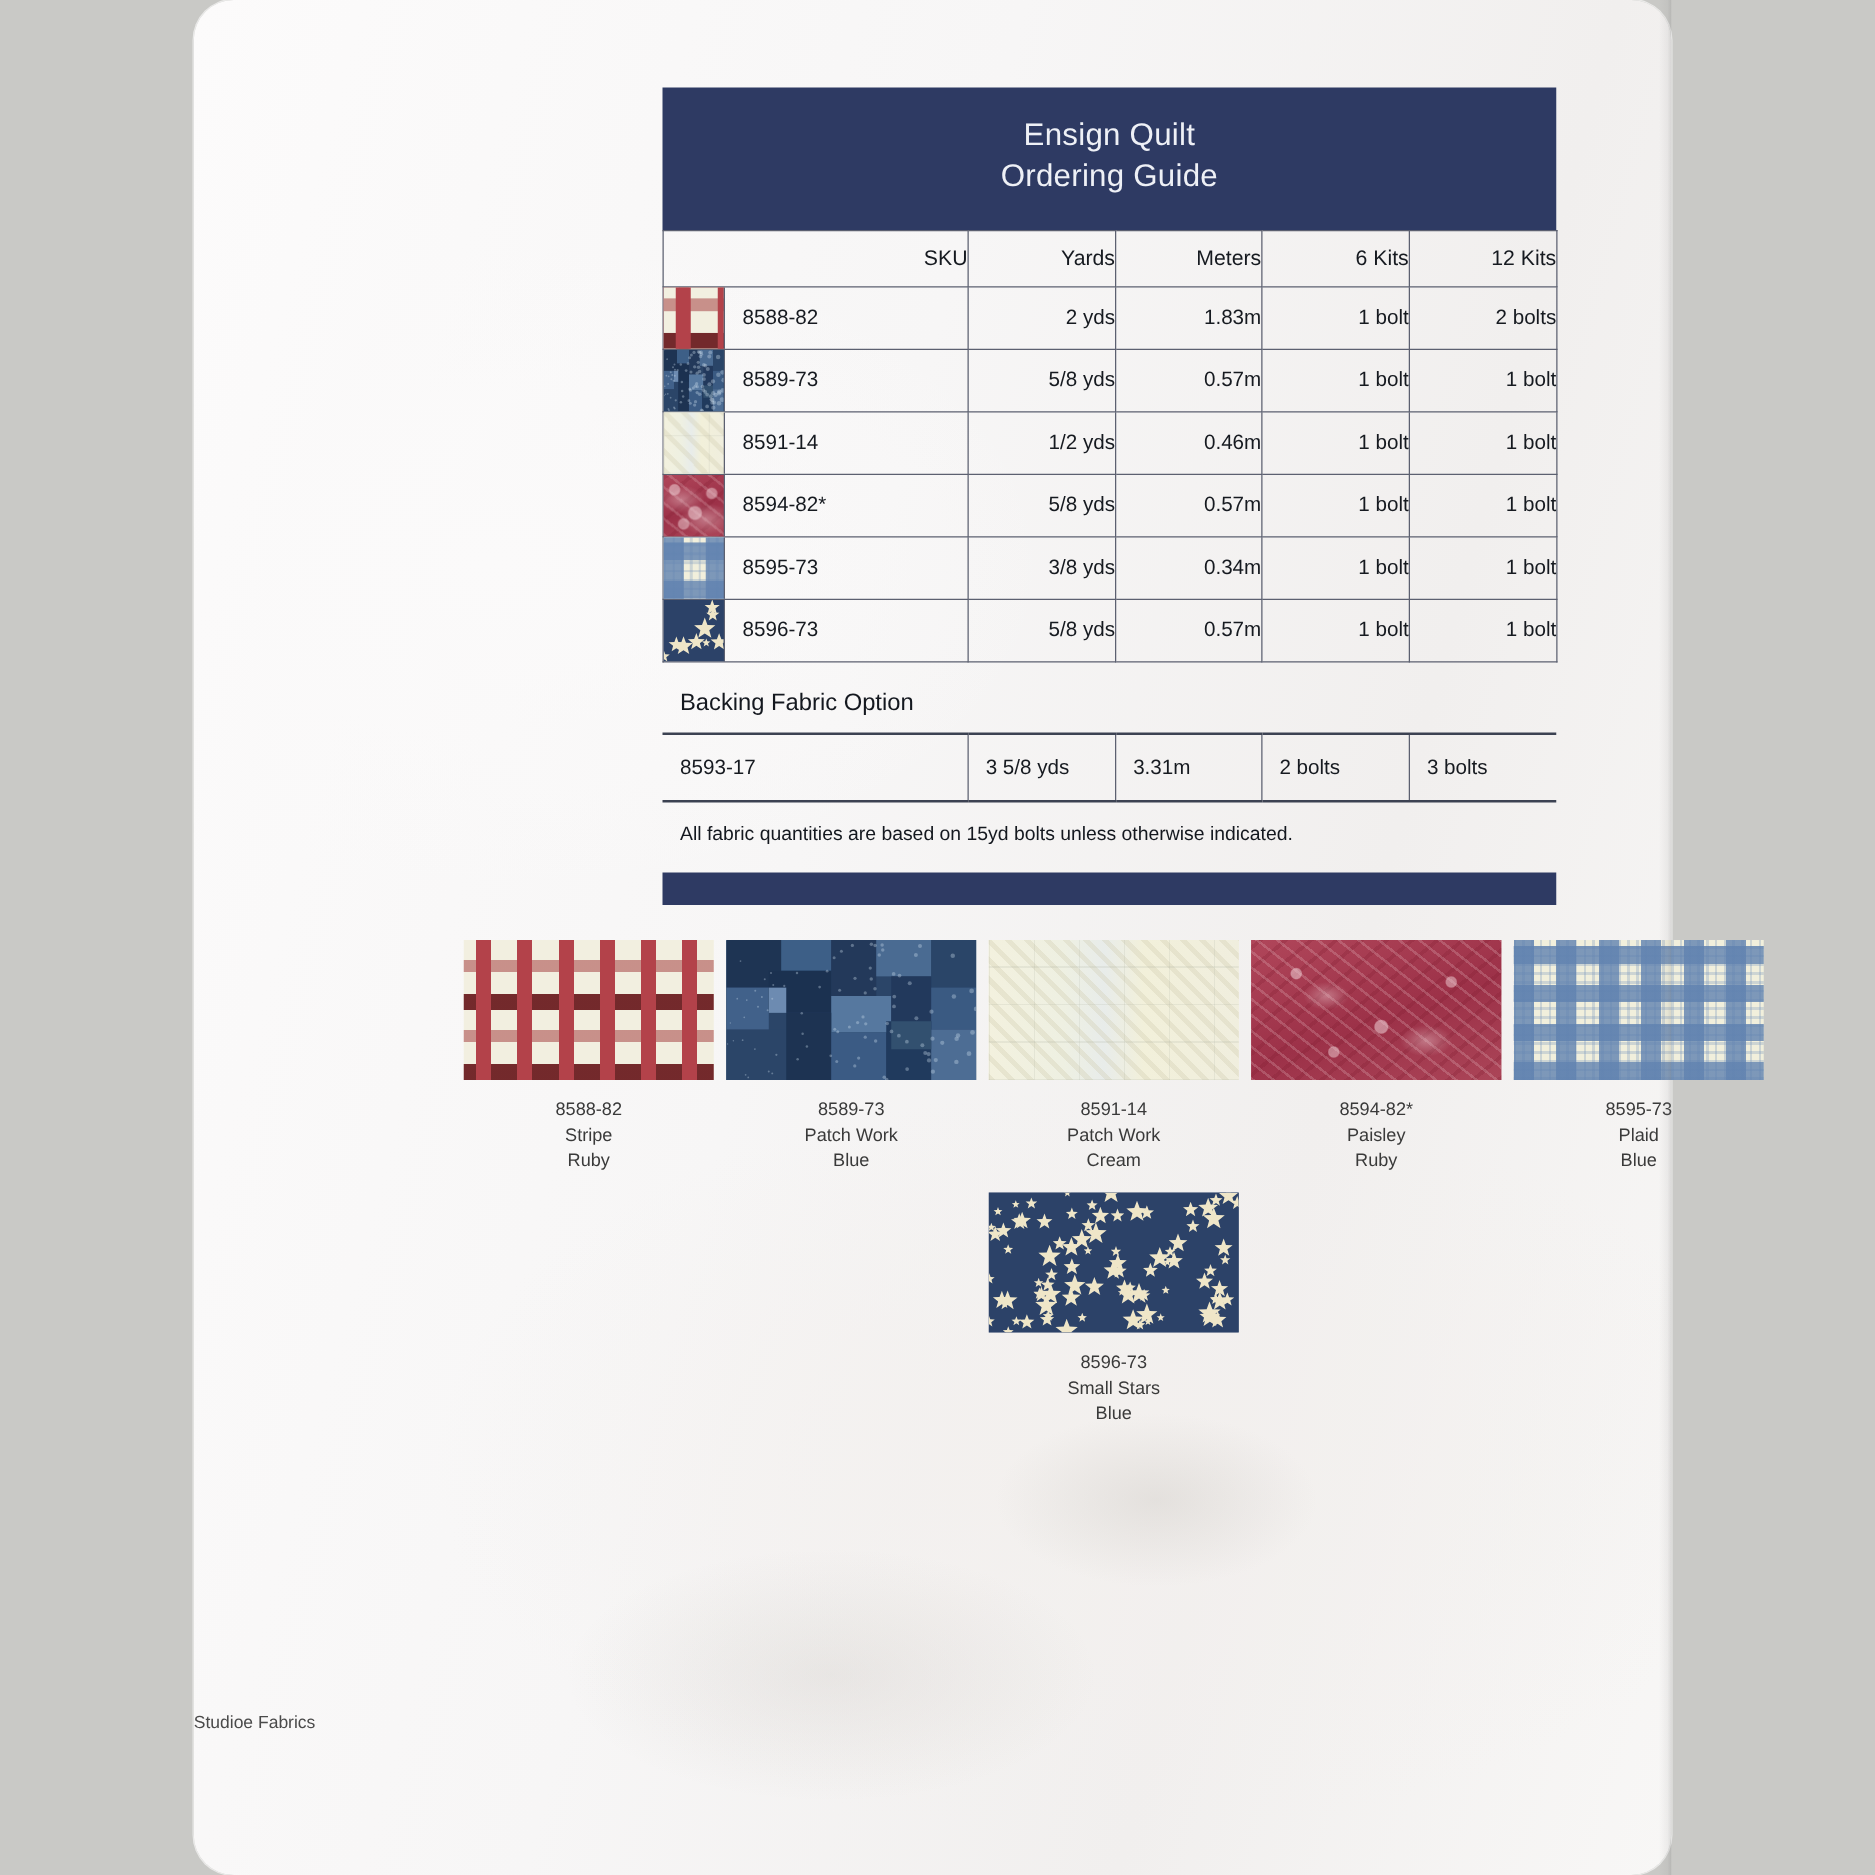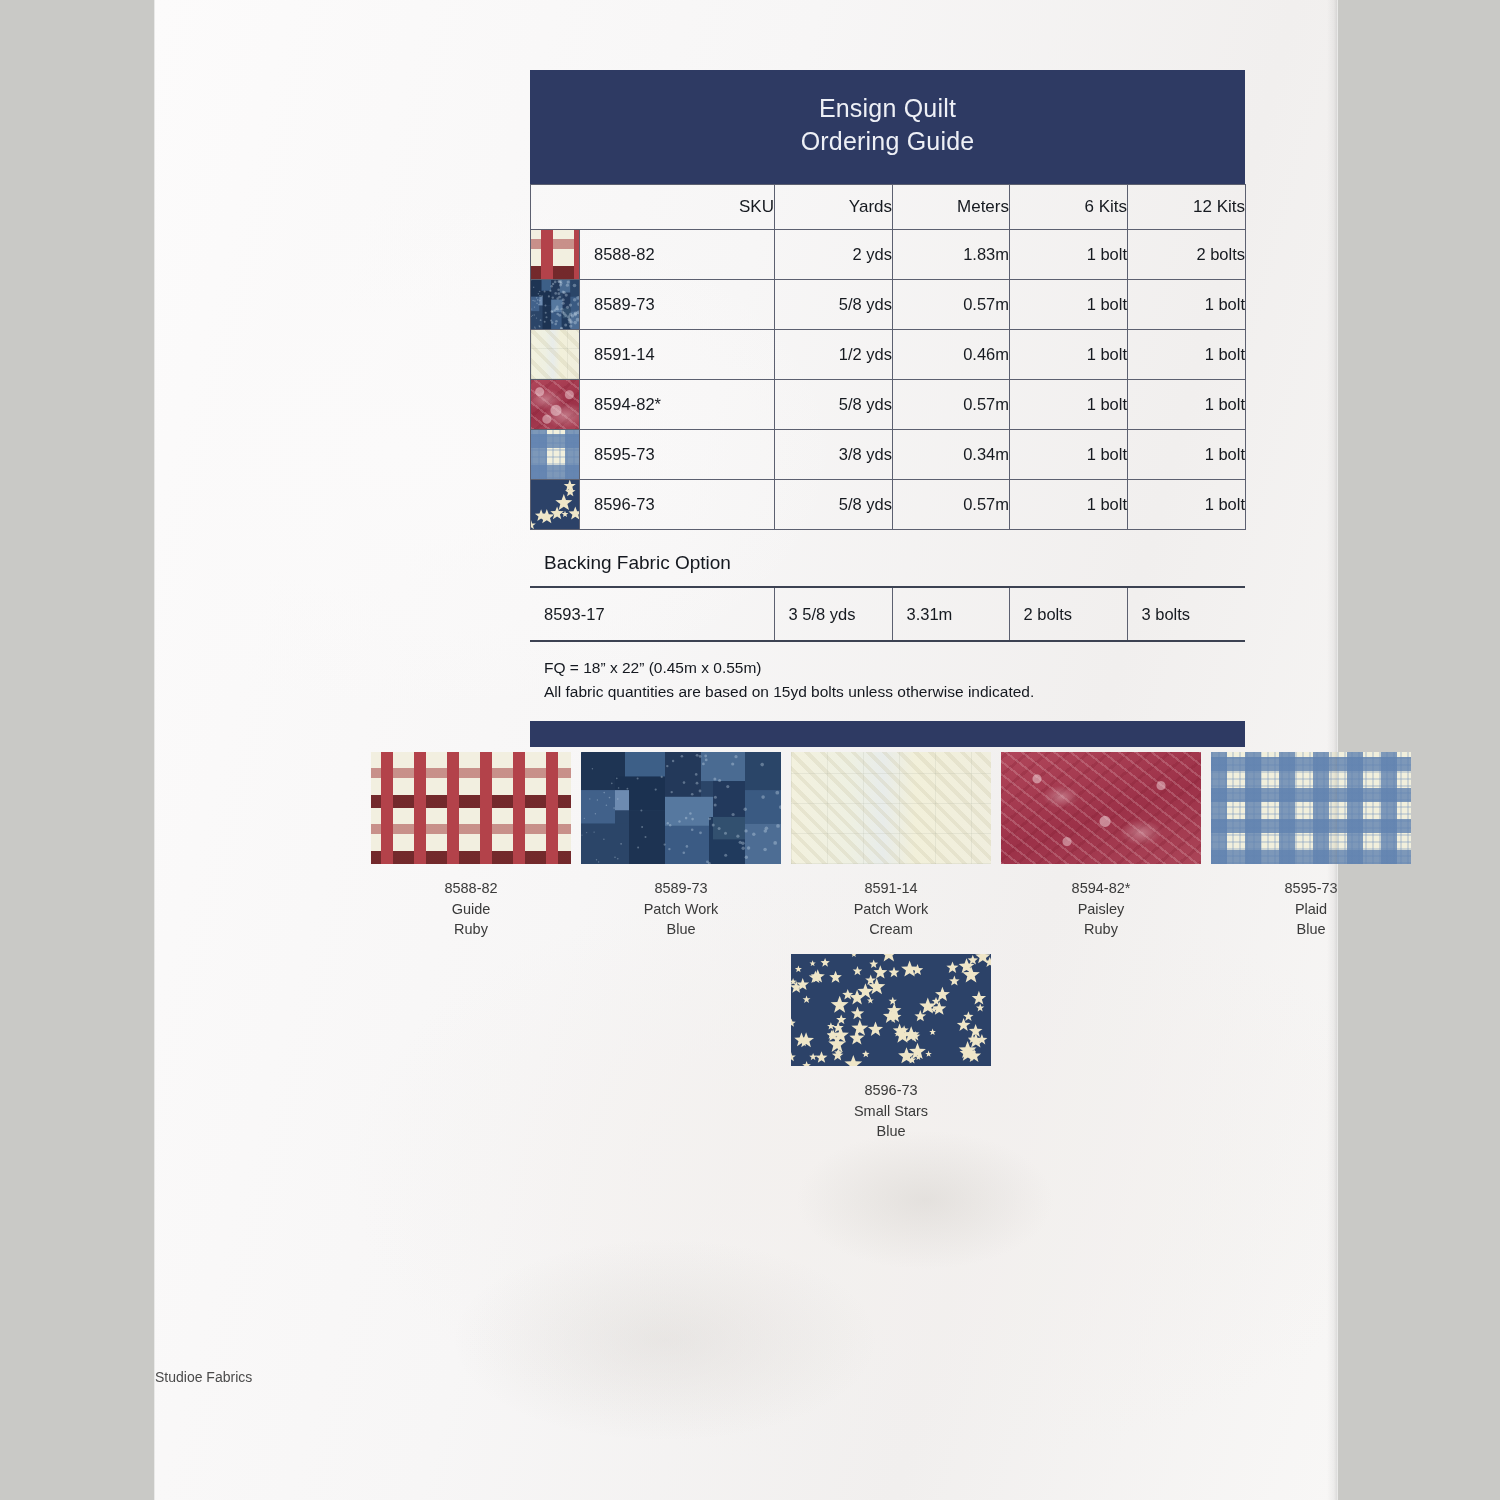--- a/index.html
+++ b/index.html
@@ -20,20 +20,21 @@
     position: absolute;
     left: 155px;
     top: 0;
     width: 1182px;
     height: 1500px;
     background:
       radial-gradient(ellipse 900px 500px at 62% 78%, #f3f0ee 0%, rgba(243,240,238,0) 60%),
       radial-gradient(ellipse 700px 420px at 20% 30%, #fbfafa 0%, rgba(251,250,250,0) 65%),
       linear-gradient(105deg, #fcfbfb 0%, #f7f6f6 42%, #f1efee 72%, #f8f7f6 100%);
     box-shadow: 0 0 0 1px rgba(255,255,255,0.6);
+    border-radius: 32px;
   }
   #paper:after{
     content:"";
     position:absolute; right:0; top:0; bottom:0; width:10px;
     background:linear-gradient(90deg, rgba(0,0,0,0.0) 0%, rgba(150,150,150,0.12) 70%, rgba(120,120,120,0.22) 100%);
     pointer-events:none;
   }
   .smudge{
     position:absolute;
     border-radius:50%;
@@ -512,33 +513,32 @@
           <td class="first">8593-17</td>
           <td>3 5/8 yds</td>
           <td>3.31m</td>
           <td>2 bolts</td>
           <td class="last">3 bolts</td>
         </tr>
       </tbody>
     </table>
 
     <div class="notes" id="notes-block">
-        <div>FQ = 18” x 22” (0.45m x 0.55m)</div>
         <div>All fabric quantities are based on 15yd bolts unless otherwise indicated.</div>
       </div>
 
     <div class="navy-bar"></div>
   </div>
 
   <div id="gallery">
       <div class="sw-item">
         <div class="sw-img pat pat-stripe"></div>
         <div class="sw-caption">
           <span>8588-82</span>
-          <span>Guide</span>
+          <span>Stripe</span>
           <span>Ruby</span>
         </div>
       </div>
       <div class="sw-item">
         <div class="sw-img pat pat-patchblue-fallback" style="overflow: hidden;"><svg viewBox="0 0 200 112" preserveAspectRatio="none" xmlns="http://www.w3.org/2000/svg">
     <rect width="200" height="112" fill="#2b4568"></rect>
             <rect x="0.0" y="0.0" width="44.0" height="38.1" fill="#1e3453"></rect>
             <rect x="44.0" y="0.0" width="40.0" height="24.6" fill="#3d5f87"></rect>
             <rect x="84.0" y="0.0" width="36.0" height="44.8" fill="#23395a"></rect>
             <rect x="120.0" y="0.0" width="44.0" height="29.1" fill="#4a6b92"></rect>

